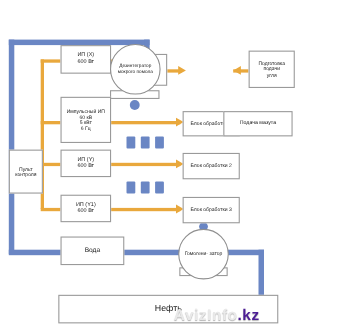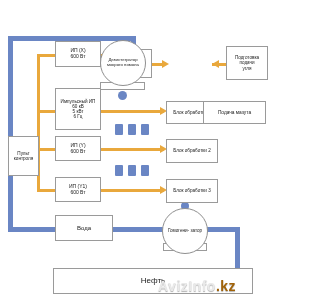--- a/index.html
+++ b/index.html
@@ -76,21 +76,21 @@
   .watermark{
     position:absolute;
     z-index:20;
     color:#e9e9e9;
     font-weight:bold;
     letter-spacing:.5px;
     text-shadow:0 1px 1px rgba(0,0,0,.30);
     white-space:nowrap;
     pointer-events:none;
   }
-  .watermark .kz{color:#a16207;}
+  .watermark .kz{color:#4c1d95;}
 </style>
 </head>
 <body>
 
 <div id="stage">
 
   <div class="pipe pipe-v" style="left:8px;top:36px;height:195px;"></div>
 
   <div class="pipe pipe-h" style="left:8px;top:36px;width:128px;"></div>
 

